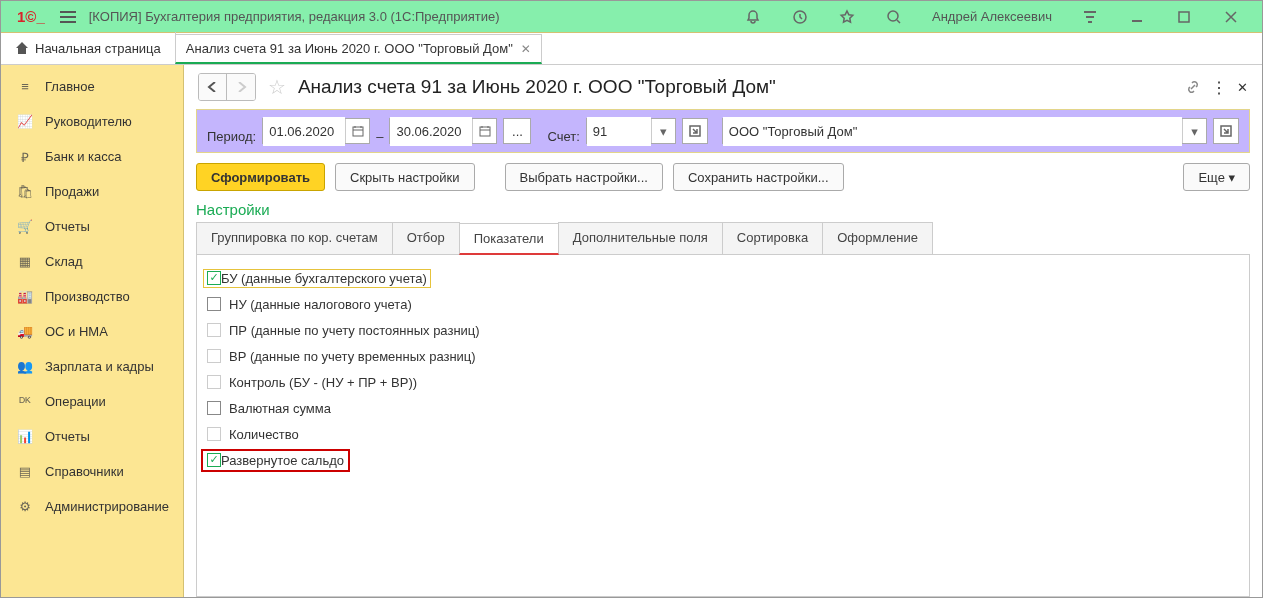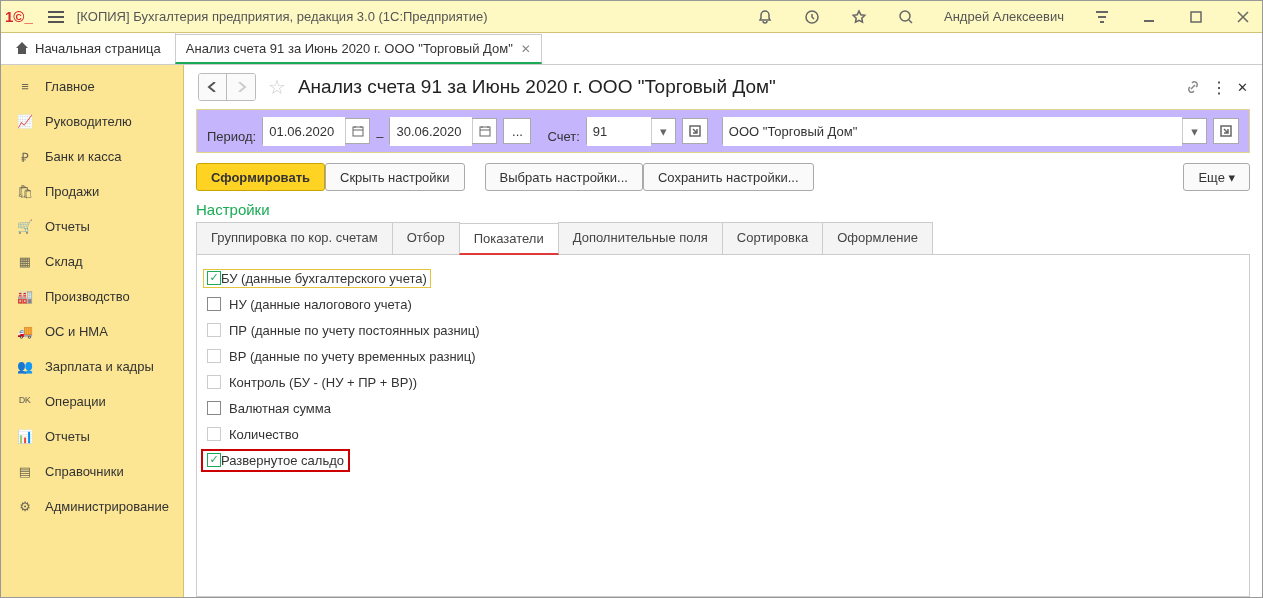--- a/index.html
+++ b/index.html
@@ -1,17 +1,17 @@
 <!DOCTYPE html>
 <html><head>
 <meta charset="utf-8">
 <style>
 *{box-sizing:border-box;margin:0;padding:0;font-family:Arial,sans-serif;font-size:13px;color:#333}
 body{background:#fff;width:1263px;height:598px;border:1px solid #999;overflow:hidden}
-.titlebar{height:32px;background:#fef9c3;display:flex;align-items:center;padding:0 4px;border-bottom:1px solid #d4c172}
+.titlebar{height:32px;background:#86efac;display:flex;align-items:center;padding:0 16px;border-bottom:1px solid #d4c172}
 .logo{font-weight:bold;color:#d8232a;font-size:15px;margin-right:8px}
 .tb-icon{width:24px;height:24px;display:flex;align-items:center;justify-content:center;color:#555;margin:0 3px;cursor:pointer}
 .tb-title{margin-left:6px;color:#555;flex:1}
 .tb-right{display:flex;align-items:center;gap:17px}
 .tb-right .tb-icon svg{stroke:#666}
 .tabstrip{height:32px;background:#fff;display:flex;align-items:flex-end;border-bottom:1px solid #ccc}
 .hometab{height:32px;display:flex;align-items:center;padding:0 14px;border-right:1px solid #ccc;cursor:pointer}
 .hometab svg{margin-right:6px}
 .doctab{height:30px;display:flex;align-items:center;padding:0 10px;border:1px solid #ccc;border-bottom:2px solid #1aab54;background:#fff;margin-left:-1px;cursor:pointer}
 .doctab .close{margin-left:8px;color:#888;font-size:12px}
@@ -25,21 +25,21 @@
 .star{color:#ccc;font-size:20px;margin:0 4px}
 .page-title{font-size:19px;color:#222;font-weight:normal}
 .topbar-right{margin-left:auto;display:flex;align-items:center;gap:10px;color:#777}
 .paramrow{background:#c4b5fd;border:1px solid #e3d58a;margin:0 12px;padding:8px 10px;display:flex;align-items:flex-end;gap:6px}
 .lbl{color:#333}
 .inpwrap{display:flex;align-items:center;border:1px solid #aaa;background:#fff;height:26px}
 .inp{border:none;padding:4px 6px;height:29px;outline:none}
 .inpbtn{width:24px;height:24px;border-left:1px solid #ccc;display:flex;align-items:center;justify-content:center;cursor:pointer;color:#666}
 .dots{width:28px;height:26px;border:1px solid #aaa;background:#fff;cursor:pointer}
 .sqbtn{width:26px;height:26px;border:1px solid #aaa;background:#fff;display:flex;align-items:center;justify-content:center;cursor:pointer}
-.btnrow{padding:10px 12px;display:flex;align-items:center;}
+.btnrow{padding:10px 12px;display:flex;align-items:center;gap:10px}
 .btn{height:28px;padding:0 14px;border:1px solid #aaa;background:#fafafa;cursor:pointer;border-radius:3px}
 .btn.primary{background:#ffd324;border-color:#c9a400;font-weight:bold}
 .btn.more{margin-left:auto}
 .settings-title{color:#1aab54;font-size:15px;padding:0 12px 4px}
 .tabs2{display:flex;border-bottom:1px solid #ccc;margin:0 12px}
 .tab2{padding:7px 14px;border:1px solid #ccc;border-bottom:none;margin-right:-1px;background:#f4f4f4;cursor:pointer;color:#444}
 .tab2.active{background:#fff;border-bottom:2px solid #de3a3a;position:relative;top:1px}
 .checks{border:1px solid #ccc;border-top:none;margin:0 12px;padding:10px;flex:1}
 .chk{display:flex;align-items:center;height:26px;gap:8px}
 .chk.disabled{color:#aaa}

